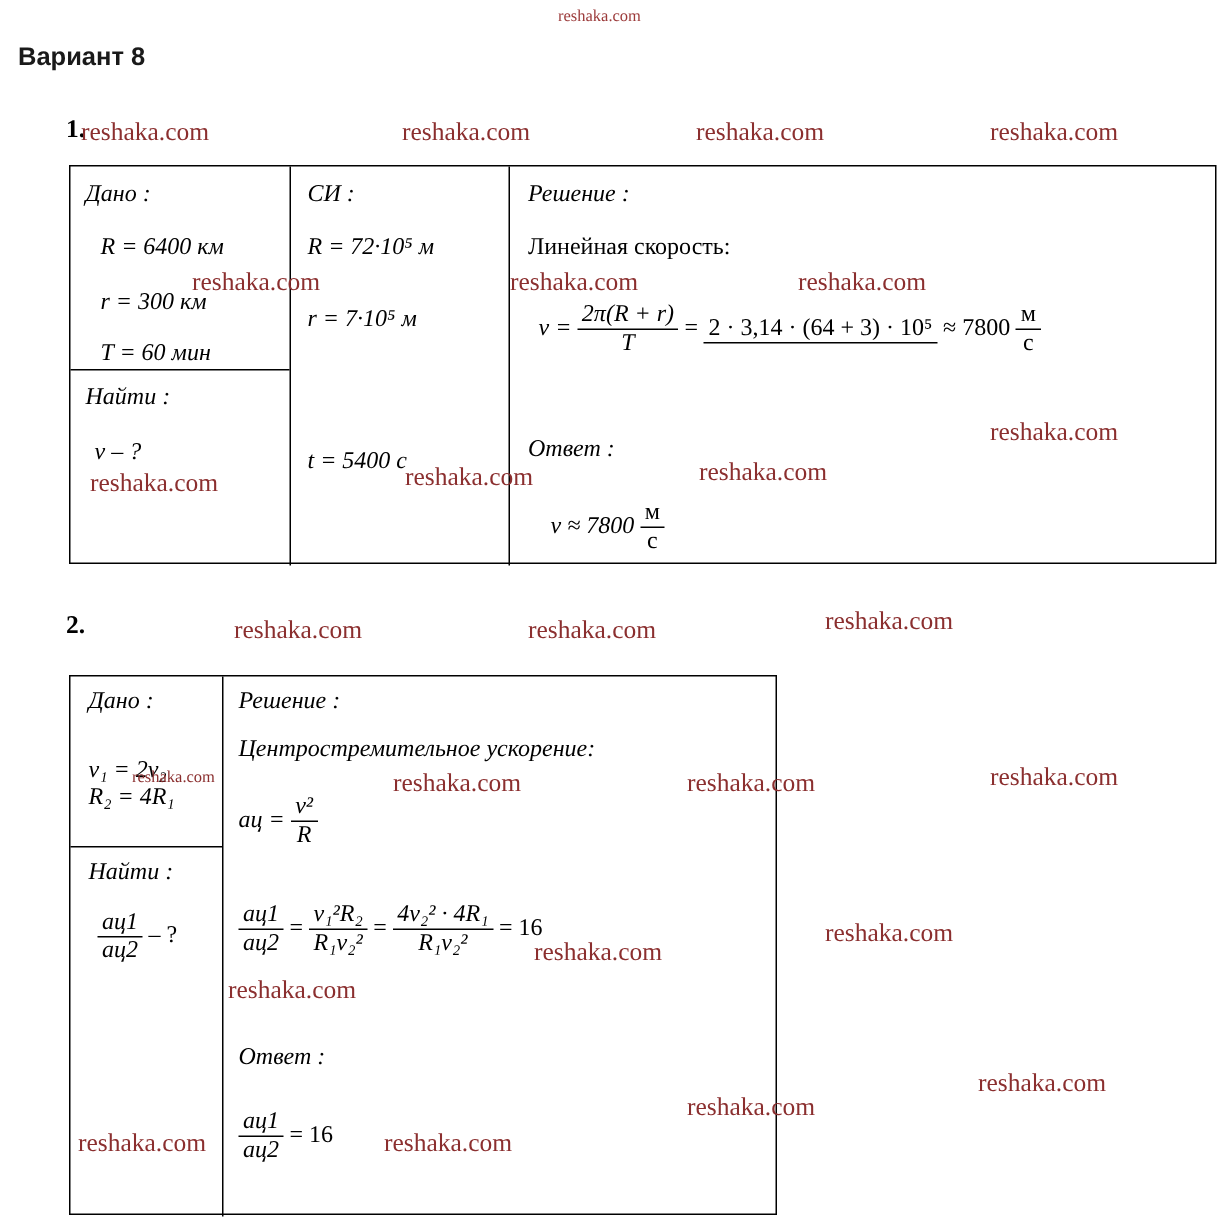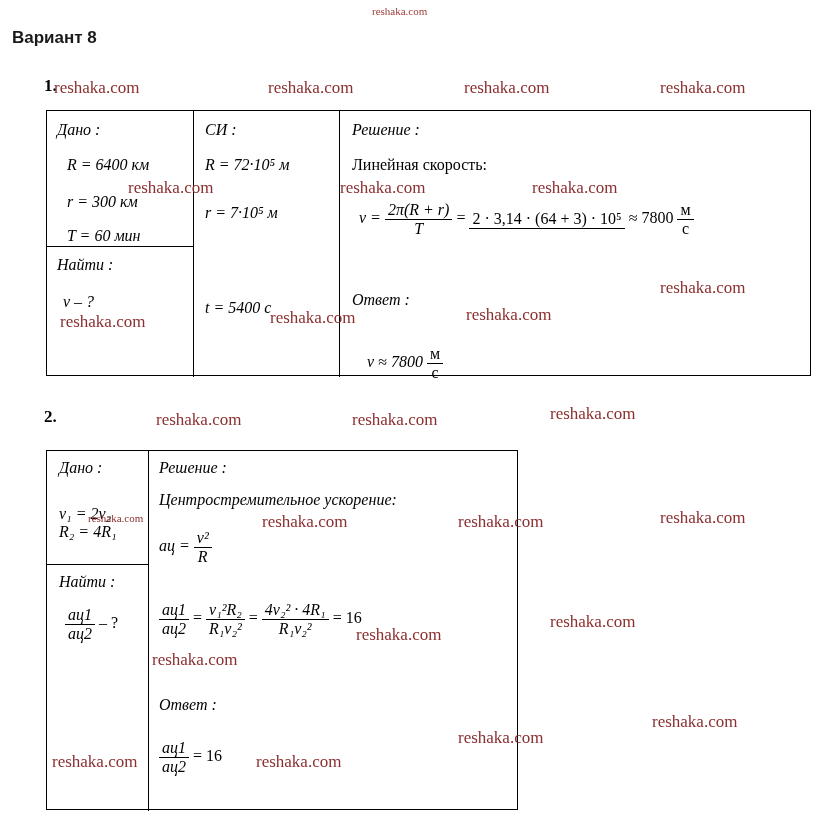--- a/index.html
+++ b/index.html
@@ -190,21 +190,21 @@
       <span class="num op">2 · 3,14 · (64 + 3) · 10⁵</span>
     </span>
     <span class="op">≈ 7800</span>
     <span class="frac">
       <span class="num op">м</span>
       <span class="den op">с</span>
     </span>
   </div>
 
   <div class="cell-label" style="left:305px; top:180px;">Ответ :</div>
-  <div class="eqline" style="left:320px; top:222px;margin-top:12px;">
+  <div class="eqline" style="left:320px; top:222px;">
     <span>v ≈ 7800</span>
     <span class="frac">
       <span class="num op">м</span>
       <span class="den op">с</span>
     </span>
   </div>
 </div>
 
 <div class="prob-num" id="prob2-num">2.</div>
 

